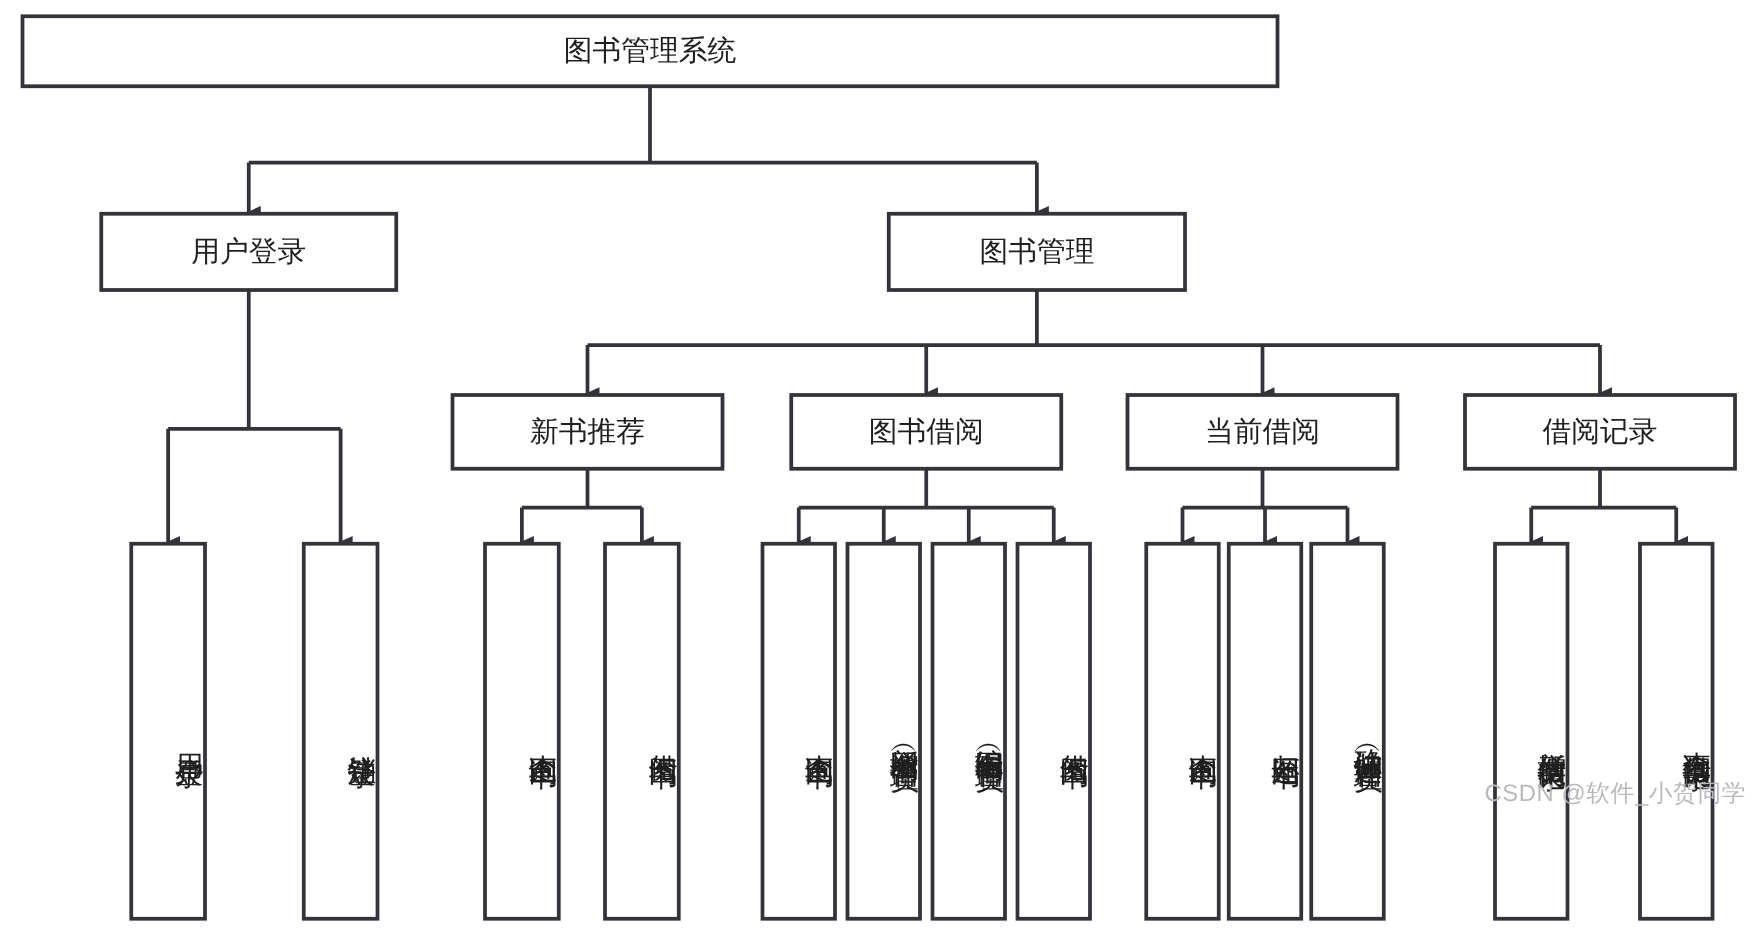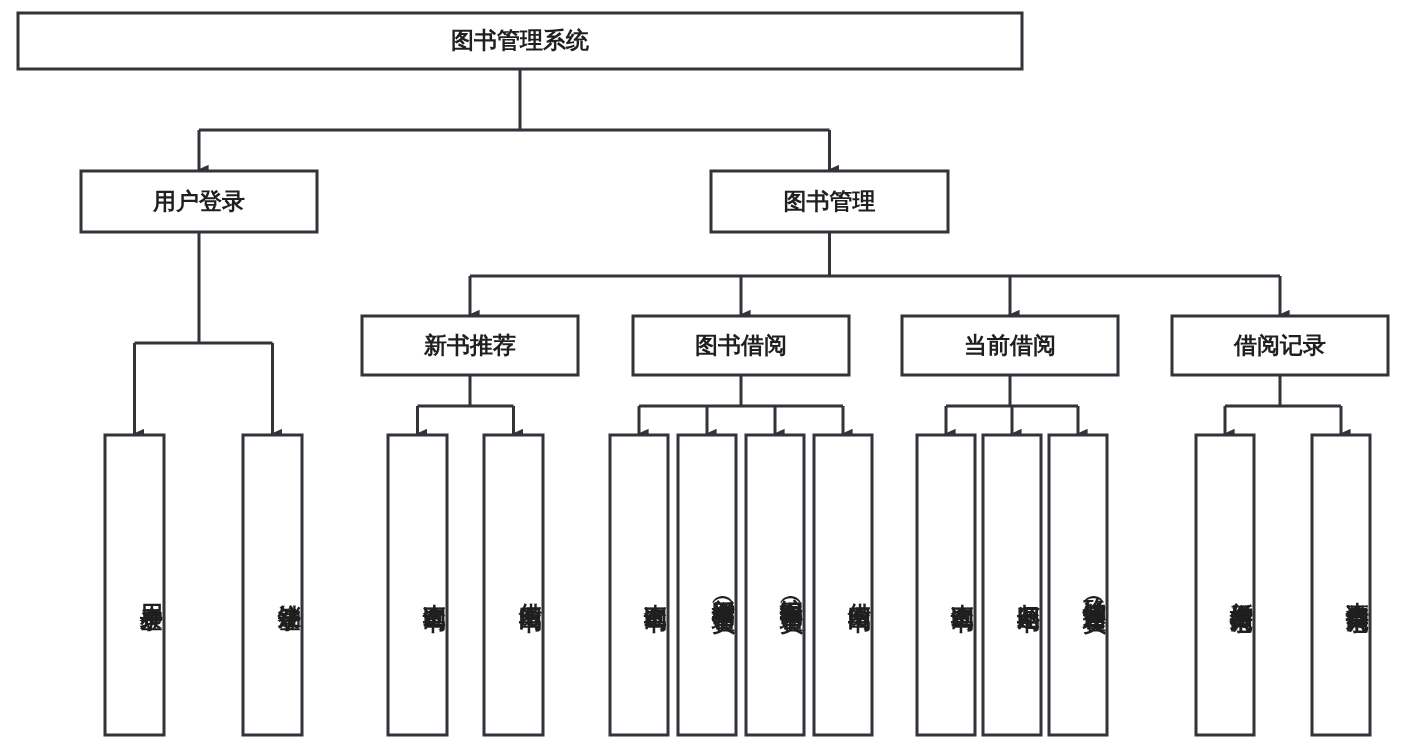--- a/index.html
+++ b/index.html
@@ -11,21 +11,20 @@
     width: 1405px;
     height: 747px;
     font-family: "Liberation Sans", "DejaVu Sans", sans-serif;
     overflow: hidden;
     position: relative;
   }
   #diagram-root {
     position: relative;
     width: 1405px;
     height: 652px;
-    font-weight: bold;
   }
   svg#tree-svg {
     position: absolute;
     top: 0;
     left: 0;
     width: 1405px;
     height: 747px;
     display: block;
   }
   .node-box {
@@ -163,13 +162,14 @@
       <div class="node-label-v" style="left: 678px; top: 449px; width: 58px; height: 280px;">新增图书（管理员）</div>
       <div class="node-label-v" style="left: 746px; top: 449px; width: 58px; height: 280px;">编辑图书（管理员）</div>
       <div class="node-label-v" style="left: 814px; top: 449px; width: 58px; height: 280px;">借阅图书</div>
       <div class="node-label-v" style="left: 917px; top: 449px; width: 58px; height: 280px;">查询图书</div>
       <div class="node-label-v" style="left: 983px; top: 449px; width: 58px; height: 280px;">归还图书</div>
       <div class="node-label-v" style="left: 1049px; top: 449px; width: 58px; height: 280px;">确认归还（管理员）</div>
       <div class="node-label-v" style="left: 1196px; top: 449px; width: 58px; height: 280px;">新增借阅记录</div>
       <div class="node-label-v" style="left: 1312px; top: 449px; width: 58px; height: 280px;">查询借阅记录</div>
     </div>
 
+  <div class="watermark">CSDN @软件_小贺同学</div>
 </div>
 
 </body></html>

